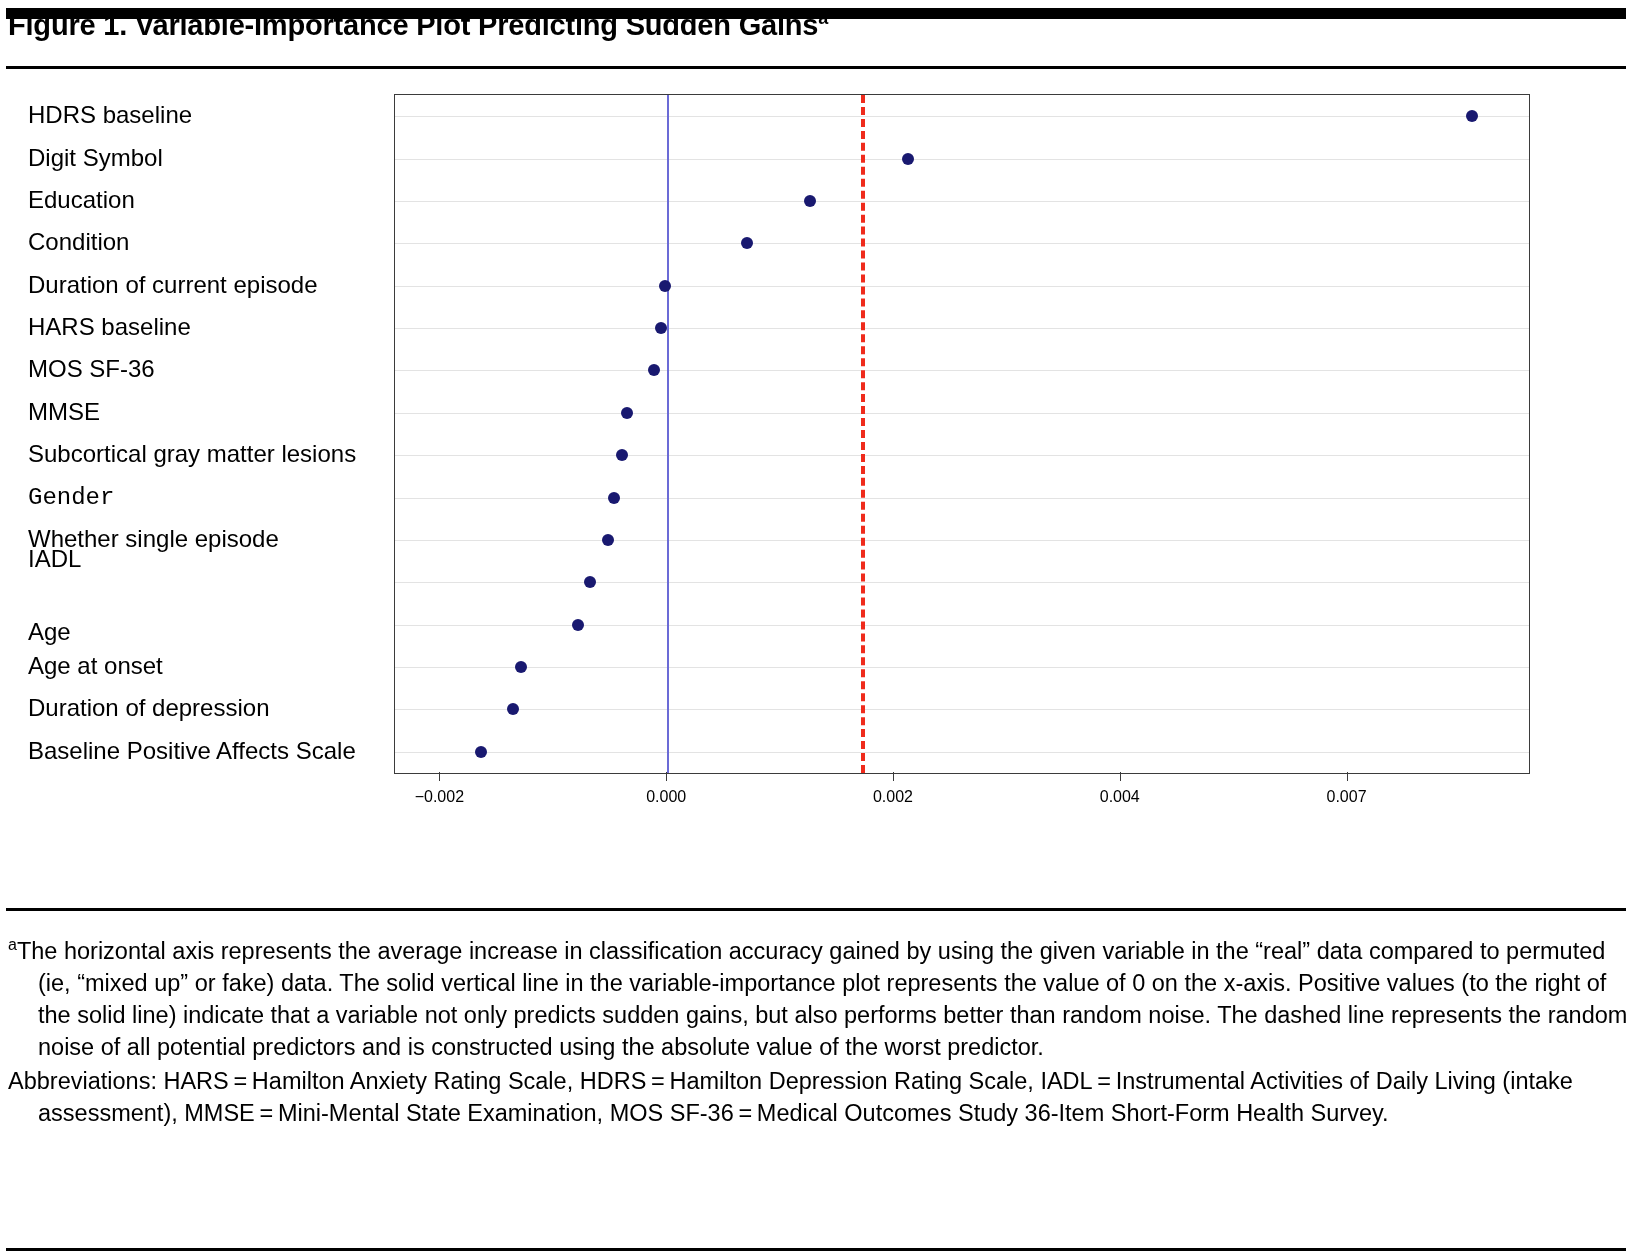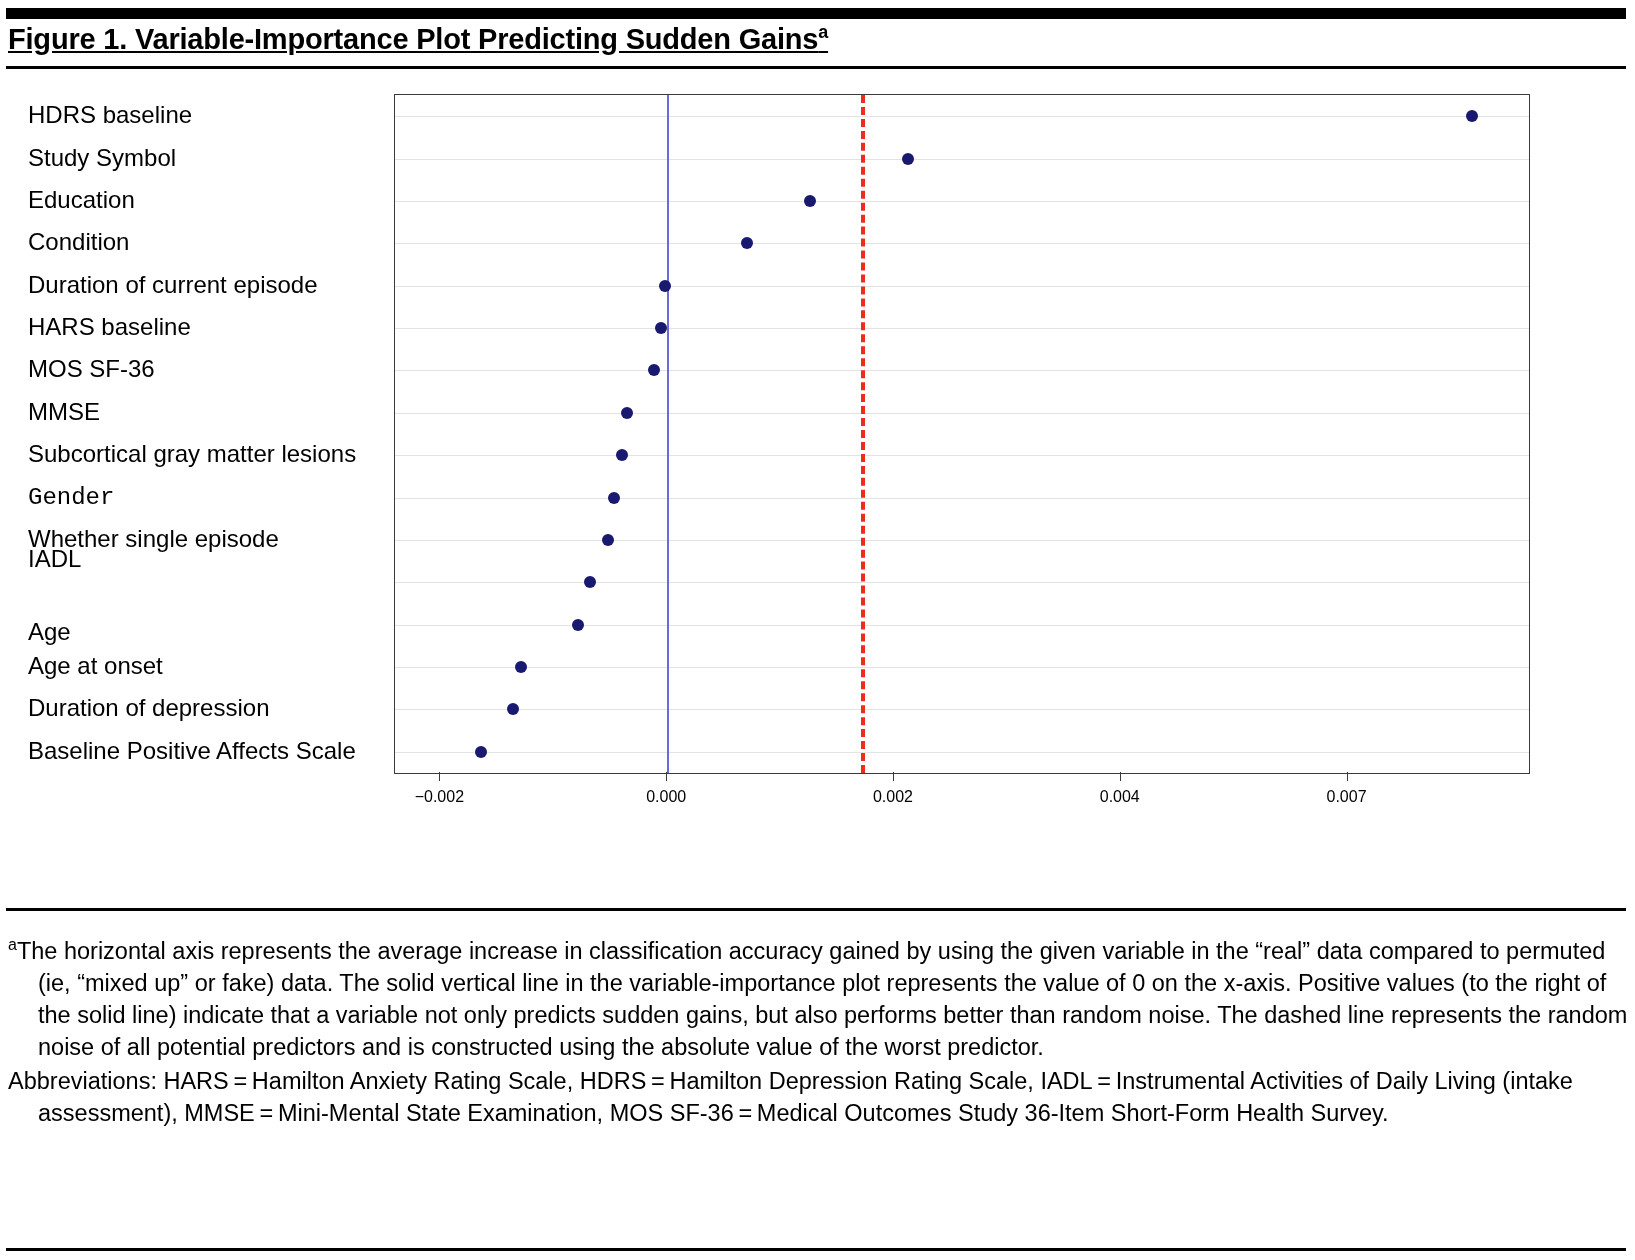--- a/index.html
+++ b/index.html
@@ -22,27 +22,26 @@
     height: 1260px;
   }
   .top-rule {
     position: absolute;
     left: 6px; top: 8px;
     width: 1620px; height: 11px;
     background: #000000;
   }
   .fig-title {
     position: absolute;
-    left: 8px; top: 22px;
+    left: 8px; top: 8px;
     font-size: 29px;
     font-weight: bold;
     letter-spacing: -0.2px;
     color: #000000;
     white-space: nowrap;
-    text-decoration: underline;
   }
   .fig-title sup {
     font-size: 18px;
     vertical-align: super;
     font-weight: bold;
   }
   .title-rule {
     position: absolute;
     left: 6px; top: 66px;
     width: 1620px; height: 3px;
@@ -211,21 +210,21 @@
         <div class="dot" style="left: 213.192px; top: 444.938px;"></div>
         <div class="dot" style="left: 195.048px; top: 487.312px;"></div>
         <div class="dot" style="left: 182.574px; top: 529.688px;"></div>
         <div class="dot" style="left: 125.874px; top: 572.062px;"></div>
         <div class="dot" style="left: 117.936px; top: 614.438px;"></div>
         <div class="dot" style="left: 86.184px; top: 656.812px;"></div>
       </div>
 
     <div id="ylabels">
         <div class="ylab-inner" style="top: 35.1875px;">HDRS baseline</div>
-        <div class="ylab-inner" style="top: 77.5625px;">Study Symbol</div>
+        <div class="ylab-inner" style="top: 77.5625px;">Digit Symbol</div>
         <div class="ylab-inner" style="top: 119.938px;">Education</div>
         <div class="ylab-inner" style="top: 162.312px;">Condition</div>
         <div class="ylab-inner" style="top: 204.688px;">Duration of current episode</div>
         <div class="ylab-inner" style="top: 247.062px;">HARS baseline</div>
         <div class="ylab-inner" style="top: 289.438px;">MOS SF-36</div>
         <div class="ylab-inner" style="top: 331.812px;">MMSE</div>
         <div class="ylab-inner" style="top: 374.188px;">Subcortical gray matter lesions</div>
         <div class="ylab-inner" style="top: 416.562px; font-family: Liberation Mono, monospace;">Gender</div>
         <div class="ylab-inner" style="top: 458.938px;">Whether single episode</div>
         <div class="ylab-inner" style="top: 479px;">IADL</div>

